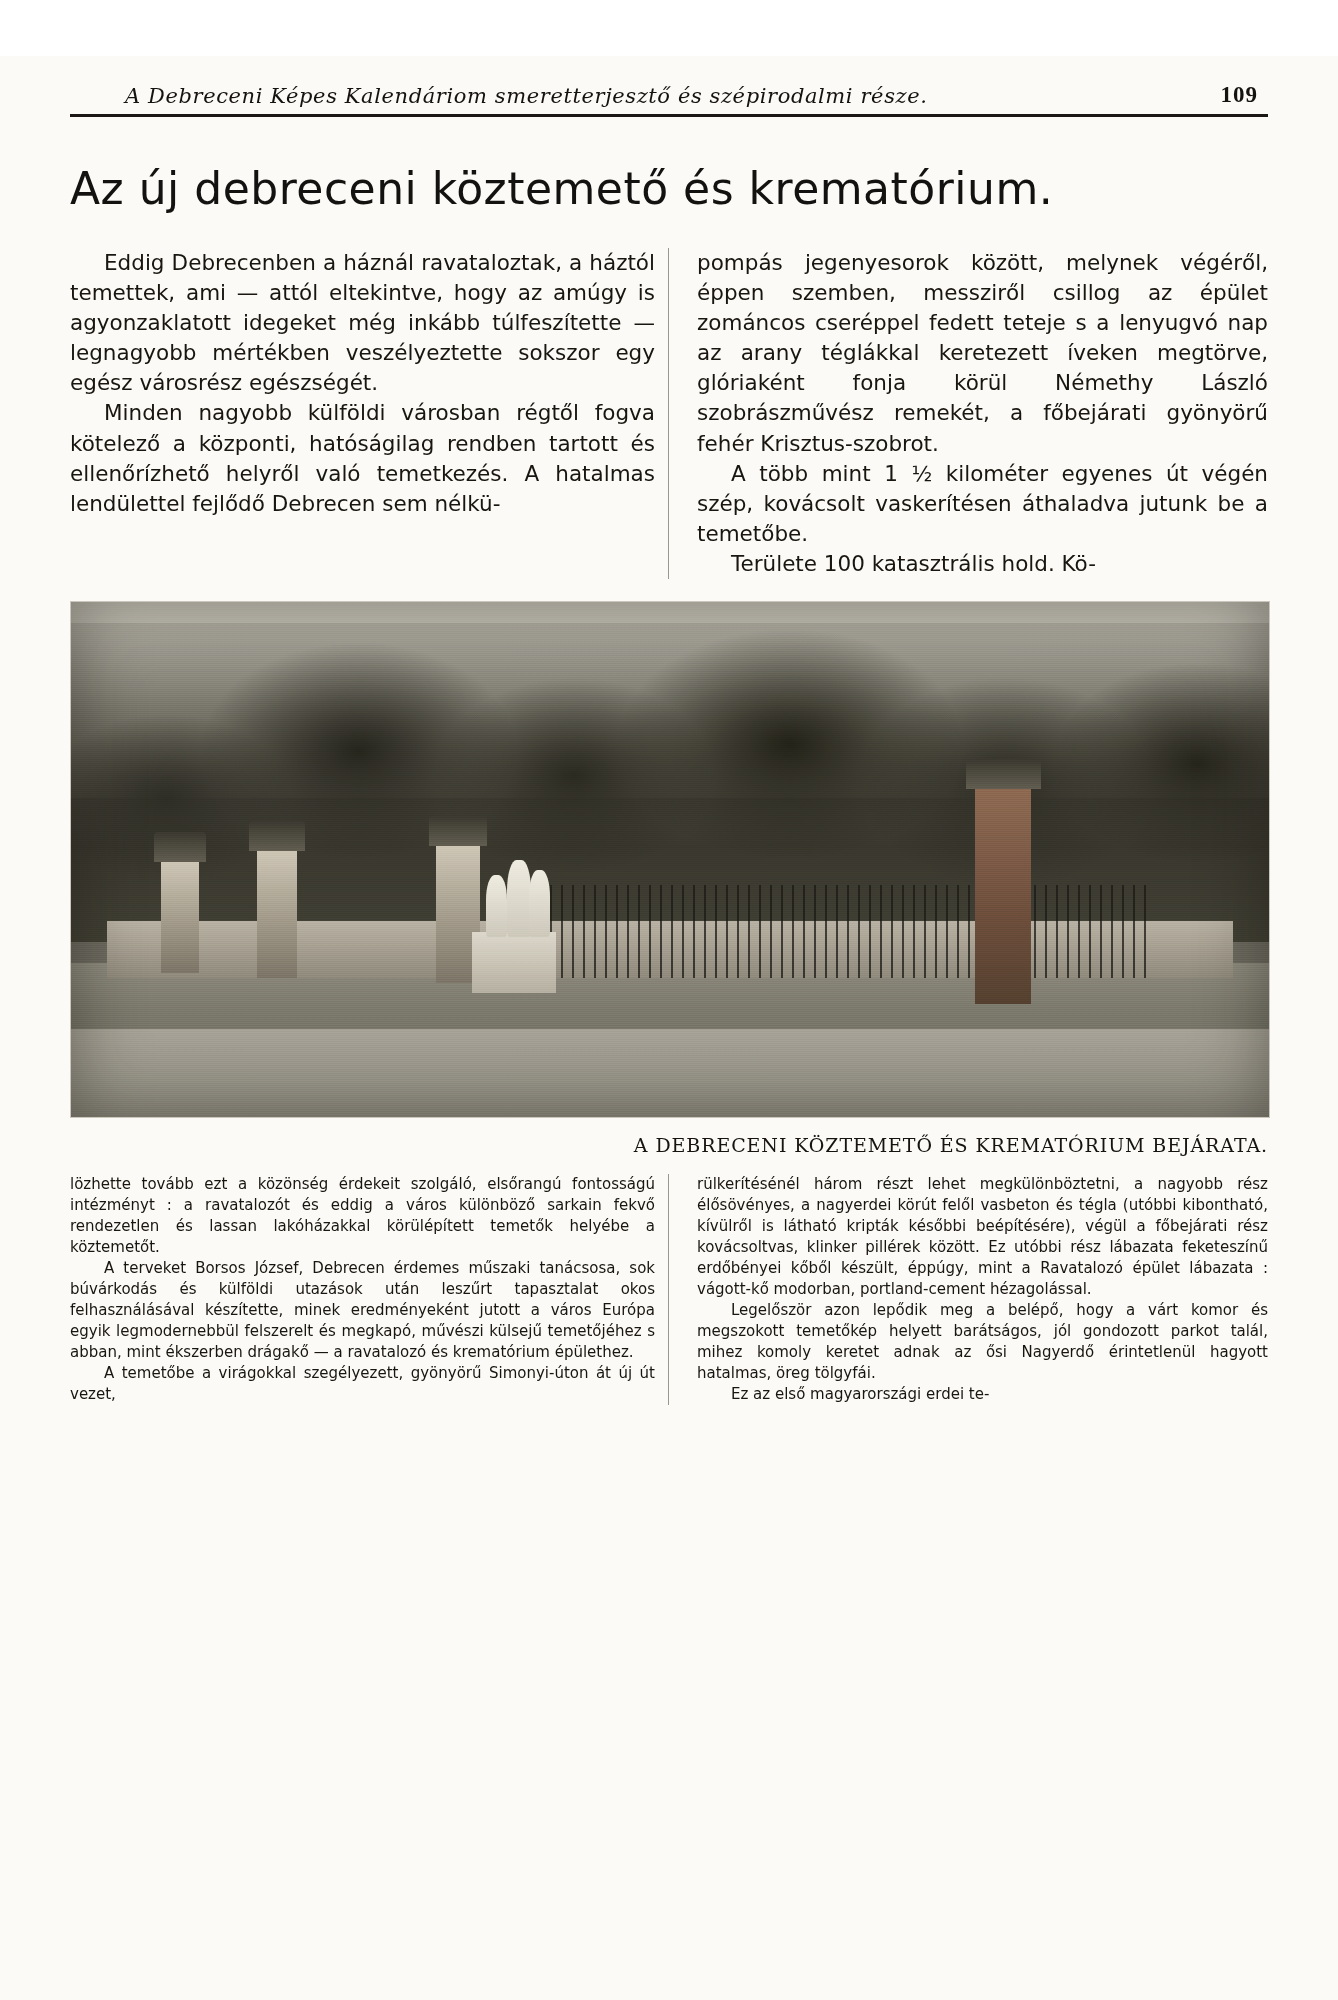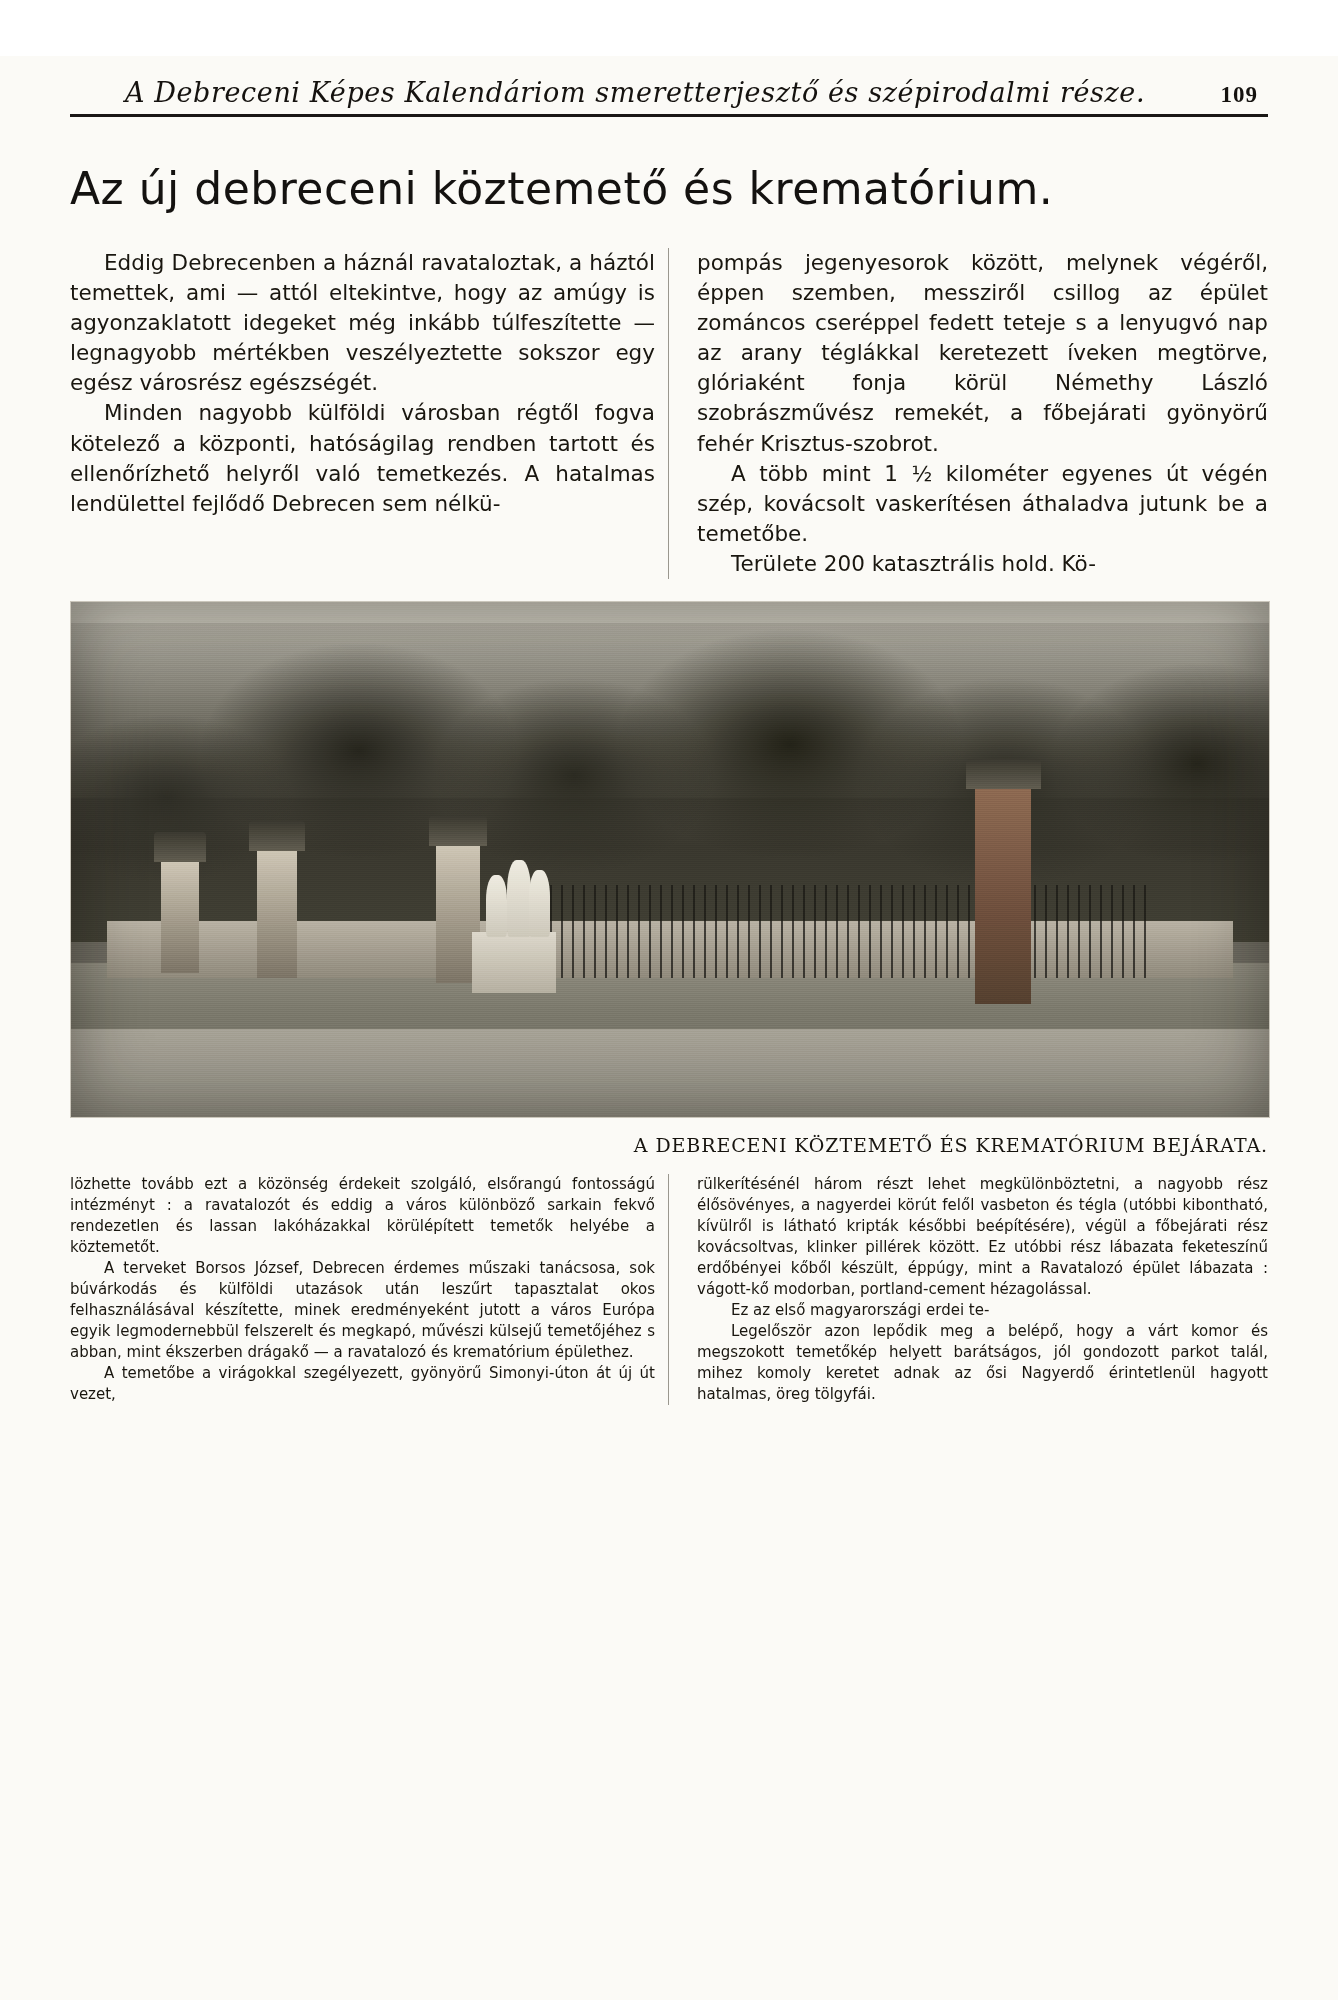--- a/index.html
+++ b/index.html
@@ -30,21 +30,21 @@
     margin-top: 56px;
     display: flex;
     align-items: flex-end;
     justify-content: space-between;
     border-bottom: 3px solid #1a1715;
     padding-bottom: 6px;
   }
   .runhead .rh-title {
     font-family: "DejaVu Serif", serif;
     font-style: italic;
-    font-size: 27px;
+    font-size: 21px;
     letter-spacing: 0.6px;
     color: #15120f;
     padding-left: 55px;
     margin-top: 8px;
   }
   .runhead .rh-page {
     font-family: Liberation Serif, serif;
     font-size: 23px;
     font-weight: bold;
     letter-spacing: 1px;
@@ -187,21 +187,21 @@
   <h1 class="article-title">Az új debreceni köztemető és krematórium.</h1>
 
   <div class="cols upper">
     <div class="col left">
       <p class="ind">Eddig Debrecenben a háznál ravataloztak, a háztól temettek, ami — attól eltekintve, hogy az amúgy is agyonzaklatott idegeket még inkább túlfeszítette — legnagyobb mértékben veszélyeztette sokszor egy egész városrész egészségét.</p>
       <p class="ind">Minden nagyobb külföldi városban régtől fogva kötelező a központi, hatóságilag rendben tartott és ellenőrízhető helyről való temetkezés. A hatalmas lendülettel fejlődő Debrecen sem nélkü-</p>
     </div>
     <div class="col right">
       <p>pompás jegenyesorok között, melynek végéről, éppen szemben, messziről csillog az épület zománcos cseréppel fedett teteje s a lenyugvó nap az arany téglákkal keretezett íveken megtörve, glóriaként fonja körül Némethy László szobrászművész remekét, a főbejárati gyönyörű fehér Krisztus-szobrot.</p>
       <p class="ind">A több mint 1 ½ kilométer egyenes út végén szép, kovácsolt vaskerítésen áthaladva jutunk be a temetőbe.</p>
-      <p class="ind">Területe 200 katasztrális hold. Kö-</p>
+      <p class="ind">Területe 100 katasztrális hold. Kö-</p>
     </div>
   </div>
 
   <div class="figure">
     <div class="photo">
       <div class="sky"></div>
       <div class="trees"></div>
       <div class="ground"></div>
       <div class="path"></div>
       <div class="wall"></div>
@@ -224,18 +224,18 @@
   </div>
 
   <div class="cols lower">
     <div class="col left">
       <p>lözhette tovább ezt a közönség érdekeit szolgáló, elsőrangú fontosságú intézményt : a ravatalozót és eddig a város különböző sarkain fekvő rendezetlen és lassan lakóházakkal körülépített temetők helyébe a köztemetőt.</p>
       <p class="ind">A terveket Borsos József, Debrecen érdemes műszaki tanácsosa, sok búvárkodás és külföldi utazások után leszűrt tapasztalat okos felhasználásával készítette, minek eredményeként jutott a város Európa egyik legmodernebbül felszerelt és megkapó, művészi külsejű temetőjéhez s abban, mint ékszerben drágakő — a ravatalozó és krematórium épülethez.</p>
       <p class="ind">A temetőbe a virágokkal szegélyezett, gyönyörű Simonyi-úton át új út vezet,</p>
     </div>
     <div class="col right">
       <p>rülkerítésénél három részt lehet megkülönböztetni, a nagyobb rész élősövényes, a nagyerdei körút felől vasbeton és tégla (utóbbi kibontható, kívülről is látható kripták későbbi beépítésére), végül a főbejárati rész kovácsoltvas, klinker pillérek között. Ez utóbbi rész lábazata feketeszínű erdőbényei kőből készült, éppúgy, mint a Ravatalozó épület lábazata : vágott-kő modorban, portland-cement hézagolással.</p>
+      <p class="ind">Legelőször azon lepődik meg a belépő, hogy a várt komor és megszokott temetőkép helyett barátságos, jól gondozott parkot talál, mihez komoly keretet adnak az ősi Nagyerdő érintetlenül hagyott hatalmas, öreg tölgyfái.</p>
       <p class="ind">Ez az első magyarországi erdei te-</p>
-      <p class="ind">Legelőször azon lepődik meg a belépő, hogy a várt komor és megszokott temetőkép helyett barátságos, jól gondozott parkot talál, mihez komoly keretet adnak az ősi Nagyerdő érintetlenül hagyott hatalmas, öreg tölgyfái.</p>
     </div>
   </div>
 
 </div>
 
 </body></html>

